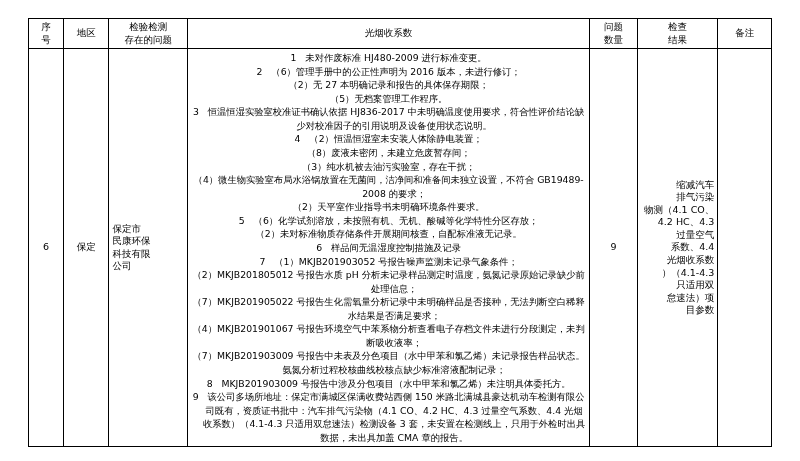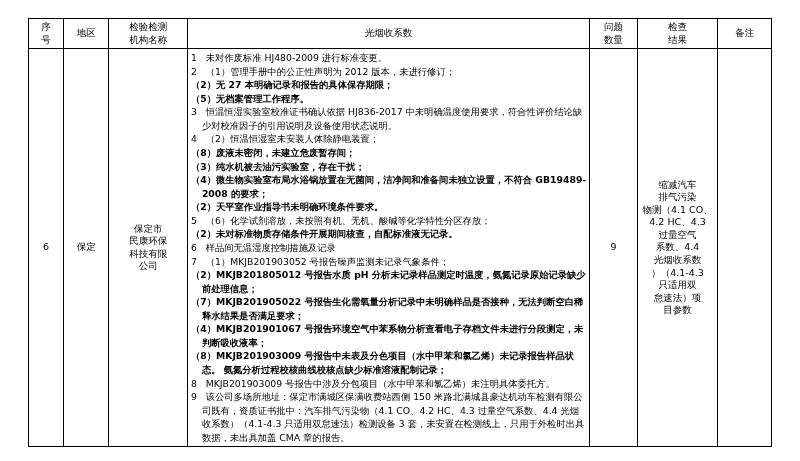--- a/index.html
+++ b/index.html
@@ -46,54 +46,54 @@
   .col-org { width: 76px; }
   .col-problem { width: 390px; }
   .col-count { width: 46px; }
   .col-result { width: 78px; }
   .col-remark { width: 52px; }
 
   td.center {
     text-align: center;
   }
   td.cell-org {
-    text-align: center;
+    text-align: left;
     font-size: 10px;
     line-height: 1.5;
   }
   td.cell-result {
-    text-align: center;
+    text-align: right;
     font-size: 9.5px;
     line-height: 1.45;
     vertical-align: middle;
     padding-left: 4px;
     padding-right: 2px;
   }
   td.cell-problem {
     vertical-align: top;
     padding: 3px 4px 3px 5px;
+    text-align: center;
   }
   .problem-list {
     margin: 0;
     padding: 0;
     list-style: none;
   }
   .problem-list li {
     display: block;
     font-size: 9.3px;
     line-height: 1.46;
     white-space: pre-wrap;
     text-indent: 0;
     padding-left: 11px;
     text-indent: -11px;
   }
   .sub-line {
     padding-left: 11px;
     text-indent: 0;
-    font-weight: bold;
   }
   .header-two-line {
     display: block;
   }
 </style>
 </head>
 <body>
 
 <div class="page">
   <table class="doc-table">
@@ -110,21 +110,21 @@
       <tr>
         <th>
           <span class="header-two-line">序</span>
           <span class="header-two-line">号</span>
         </th>
         <th>
           <span class="header-two-line">地区</span>
         </th>
         <th>
           <span class="header-two-line">检验检测</span>
-          <span class="header-two-line">机构名称</span>
+          <span class="header-two-line">存在的问题</span>
         </th>
         <th>
           <span class="header-two-line">光烟收系数</span>
         </th>
         <th>
           <span class="header-two-line">问题</span>
           <span class="header-two-line">数量</span>
         </th>
         <th>
           <span class="header-two-line">检查</span>
@@ -139,37 +139,37 @@
       <tr>
         <td class="center">6</td>
         <td class="center">保定</td>
         <td class="cell-org" style="white-space: pre-line;">保定市
 民康环保
 科技有限
 公司</td>
         <td class="cell-problem">
           <ul class="problem-list">
               <li>1   未对作废标准 HJ480-2009 进行标准变更。</li>
-              <li>2   （1）管理手册中的公正性声明为 2012 版本，未进行修订；</li>
+              <li>2   （6）管理手册中的公正性声明为 2016 版本，未进行修订；</li>
               <li class="sub-line">（2）无 27 本明确记录和报告的具体保存期限；</li>
               <li class="sub-line">（5）无档案管理工作程序。</li>
               <li>3   恒温恒湿实验室校准证书确认依据 HJ836-2017 中未明确温度使用要求，符合性评价结论缺少对校准因子的引用说明及设备使用状态说明。</li>
               <li>4   （2）恒温恒湿室未安装人体除静电装置；</li>
               <li class="sub-line">（8）废液未密闭，未建立危废暂存间；</li>
               <li class="sub-line">（3）纯水机被去油污实验室，存在干扰；</li>
               <li class="sub-line">（4）微生物实验室布局水浴锅放置在无菌间，洁净间和准备间未独立设置，不符合 GB19489-2008 的要求；</li>
               <li class="sub-line">（2）天平室作业指导书未明确环境条件要求。</li>
               <li>5   （6）化学试剂溶放，未按照有机、无机、酸碱等化学特性分区存放；</li>
               <li class="sub-line">（2）未对标准物质存储条件开展期间核查，自配标准液无记录。</li>
               <li>6   样品间无温湿度控制措施及记录</li>
               <li>7   （1）MKJB201903052 号报告噪声监测未记录气象条件；</li>
               <li class="sub-line">（2）MKJB201805012 号报告水质 pH 分析未记录样品测定时温度，氨氮记录原始记录缺少前处理信息；</li>
               <li class="sub-line">（7）MKJB201905022 号报告生化需氧量分析记录中未明确样品是否接种，无法判断空白稀释水结果是否满足要求；</li>
               <li class="sub-line">（4）MKJB201901067 号报告环境空气中苯系物分析查看电子存档文件未进行分段测定，未判断吸收液率；</li>
-              <li class="sub-line">（8）MKJB201903009 号报告中未表及分色项目（水中甲苯和氯乙烯）未记录报告样品状态。 氨氮分析过程校核曲线校核点缺少标准溶液配制记录；</li>
+              <li class="sub-line">（7）MKJB201903009 号报告中未表及分色项目（水中甲苯和氯乙烯）未记录报告样品状态。 氨氮分析过程校核曲线校核点缺少标准溶液配制记录；</li>
               <li>8   MKJB201903009 号报告中涉及分包项目（水中甲苯和氯乙烯）未注明具体委托方。</li>
               <li>9   该公司多场所地址：保定市满城区保满收费站西侧 150 米路北满城县豪达机动车检测有限公司既有，资质证书批中：汽车排气污染物（4.1 CO、4.2 HC、4.3 过量空气系数、4.4 光烟收系数）（4.1-4.3 只适用双怠速法）检测设备 3 套，未安置在检测线上，只用于外检时出具数据，未出具加盖 CMA 章的报告。</li>
             </ul>
         </td>
         <td class="center">9</td>
         <td class="cell-result" style="white-space: pre-line;">缩减汽车
 排气污染
 物测（4.1 CO、
 4.2 HC、4.3
 过量空气

